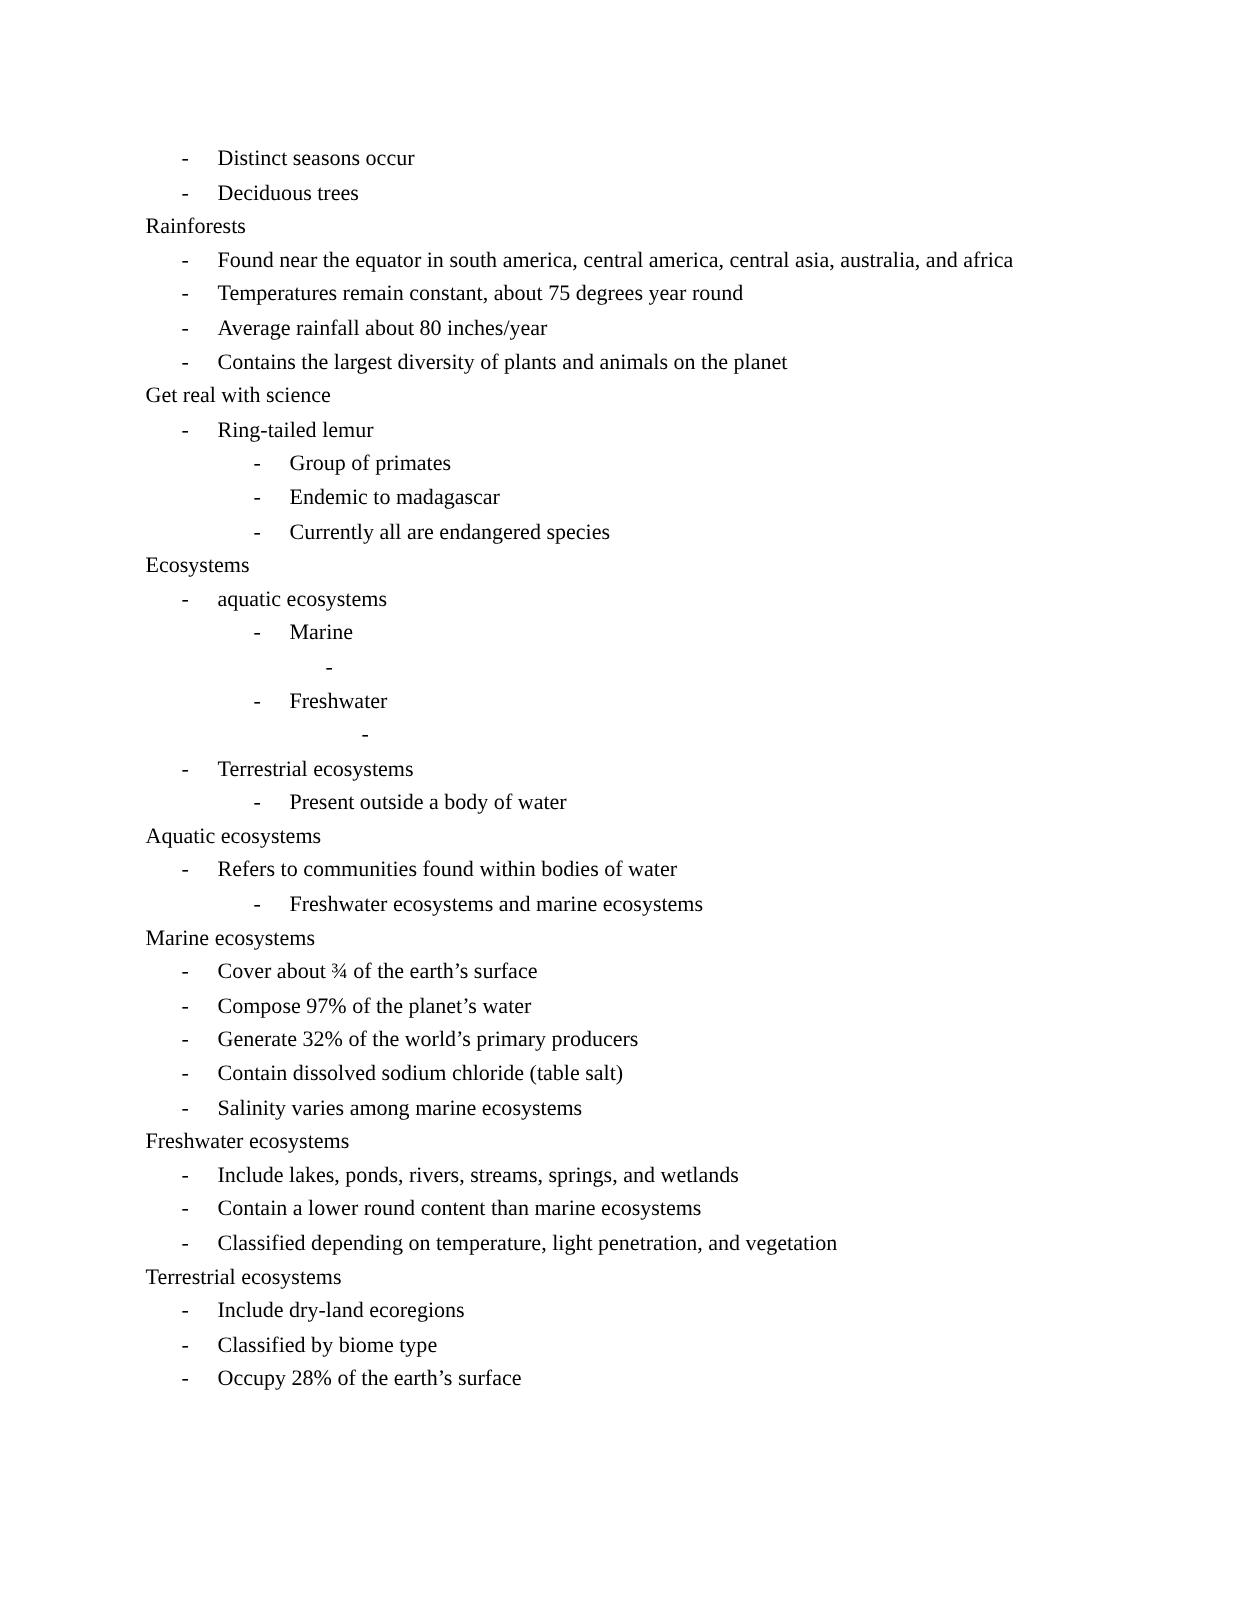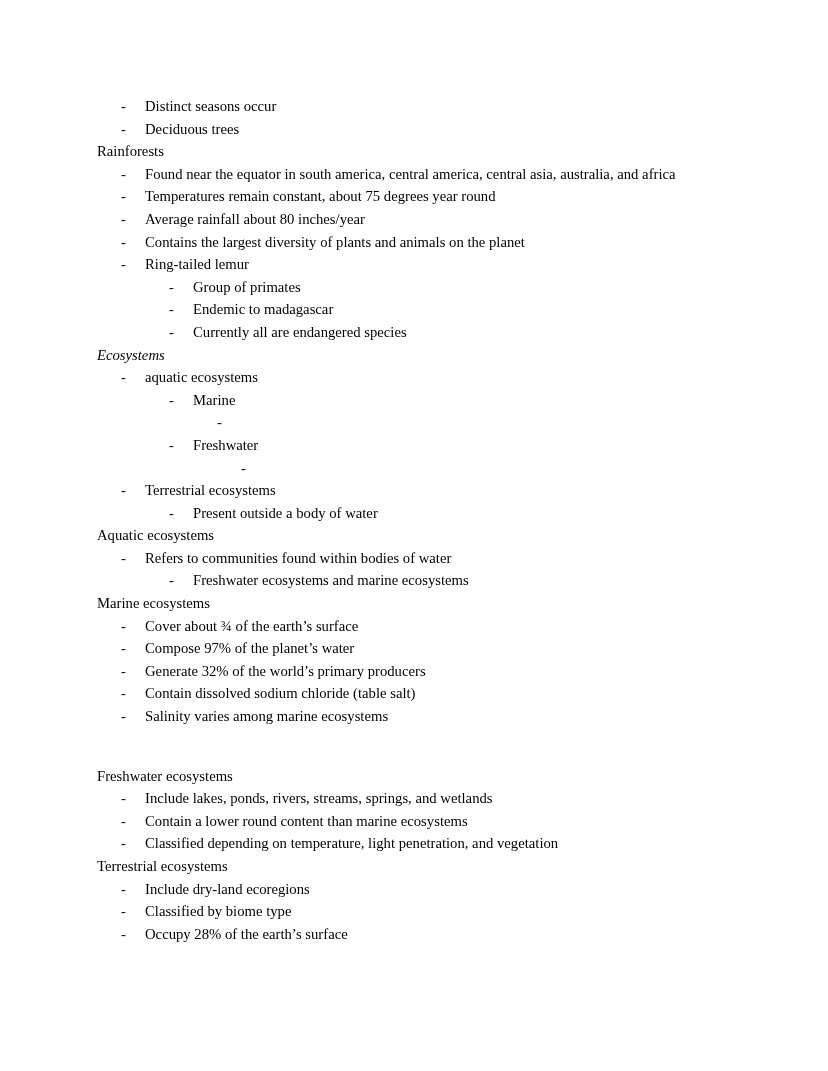--- a/index.html
+++ b/index.html
@@ -64,37 +64,40 @@
         <span class="txt">Temperatures remain constant, about 75 degrees year round</span>
       </div>
       <div class="line" style="padding-left: 24px;">
         <span class="dash">-</span>
         <span class="txt">Average rainfall about 80 inches/year</span>
       </div>
       <div class="line" style="padding-left: 24px;">
         <span class="dash">-</span>
         <span class="txt">Contains the largest diversity of plants and animals on the planet</span>
       </div>
+      <div class="line heading" style="padding-left: 0px;">
+        <span class="txt">Get real with science</span>
+      </div>
       <div class="line" style="padding-left: 24px;">
         <span class="dash">-</span>
         <span class="txt">Ring-tailed lemur</span>
       </div>
       <div class="line" style="padding-left: 72px;">
         <span class="dash">-</span>
         <span class="txt">Group of primates</span>
       </div>
       <div class="line" style="padding-left: 72px;">
         <span class="dash">-</span>
         <span class="txt">Endemic to madagascar</span>
       </div>
       <div class="line" style="padding-left: 72px;">
         <span class="dash">-</span>
         <span class="txt">Currently all are endangered species</span>
       </div>
-      <div class="line heading" style="padding-left: 0px; font-style: italic;">
+      <div class="line heading" style="padding-left: 0px;">
         <span class="txt">Ecosystems</span>
       </div>
       <div class="line" style="padding-left: 24px;">
         <span class="dash">-</span>
         <span class="txt">aquatic ecosystems</span>
       </div>
       <div class="line" style="padding-left: 72px;">
         <span class="dash">-</span>
         <span class="txt">Marine</span>
       </div>
@@ -143,21 +146,21 @@
         <span class="txt">Generate 32% of the world’s primary producers</span>
       </div>
       <div class="line" style="padding-left: 24px;">
         <span class="dash">-</span>
         <span class="txt">Contain dissolved sodium chloride (table salt)</span>
       </div>
       <div class="line" style="padding-left: 24px;">
         <span class="dash">-</span>
         <span class="txt">Salinity varies among marine ecosystems</span>
       </div>
-      <div class="line heading" style="padding-left: 0px; margin-top: 37px;">
+      <div class="line heading" style="padding-left: 0px;">
         <span class="txt">Freshwater ecosystems</span>
       </div>
       <div class="line" style="padding-left: 24px;">
         <span class="dash">-</span>
         <span class="txt">Include lakes, ponds, rivers, streams, springs, and wetlands</span>
       </div>
       <div class="line" style="padding-left: 24px;">
         <span class="dash">-</span>
         <span class="txt">Contain a lower round content than marine ecosystems</span>
       </div>

